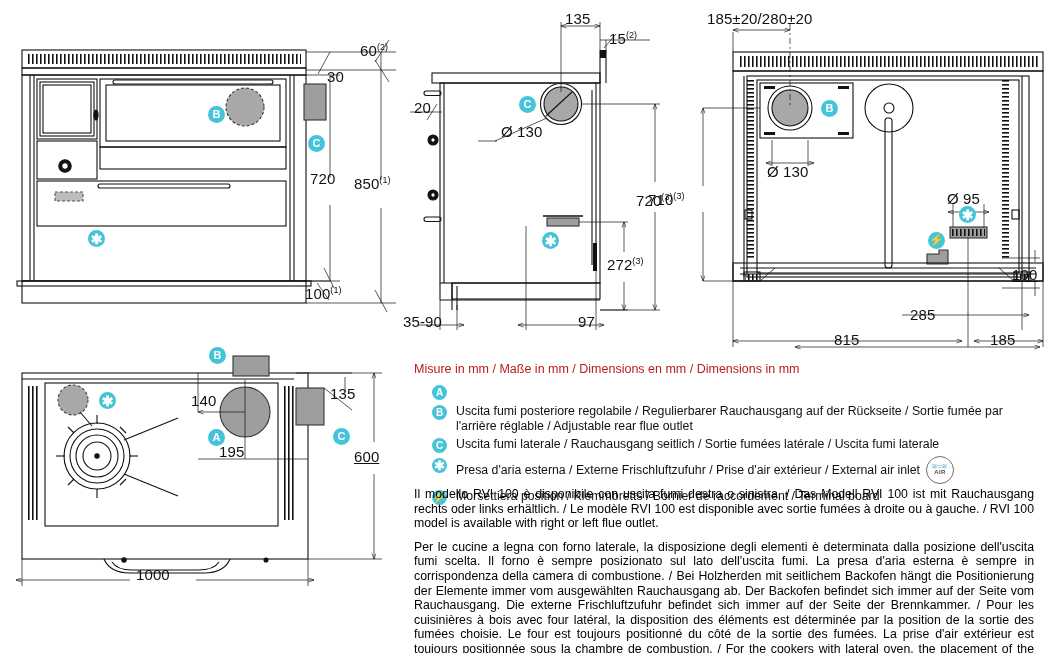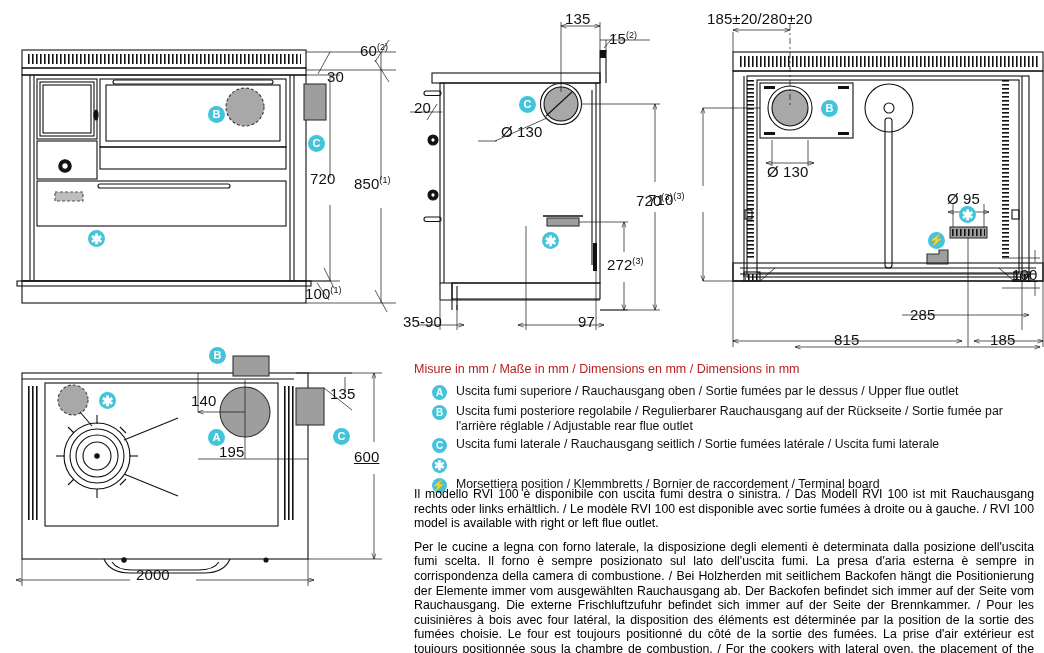--- a/index.html
+++ b/index.html
@@ -482,48 +482,50 @@
   <div class="dim" style="left:990px; top:331px;"><span>185</span><sup></sup></div>
 
   <div class="badge" style="left:821px; top:100px;"><span>B</span></div>
   <div class="badge ast" style="left:959px; top:206px;"><span>✱</span></div>
   <div class="badge bolt" style="left:928px; top:232px;"><span>⚡</span></div>
 
   <div class="dim" style="left:191px; top:392px;"><span>140</span><sup></sup></div>
   <div class="dim" style="left:219px; top:443px;"><span>195</span><sup></sup></div>
   <div class="dim" style="left:330px; top:385px;"><span>135</span><sup></sup></div>
   <div class="dim" style="left:354px; top:448px;text-decoration:underline;"><span>600</span><sup></sup></div>
-  <div class="dim" style="left:136px; top:566px;"><span>2000</span><sup></sup></div>
+  <div class="dim" style="left:136px; top:566px;"><span>1000</span><sup></sup></div>
 
   <div class="badge" style="left:209px; top:347px;"><span>B</span></div>
   <div class="badge" style="left:208px; top:429px;"><span>A</span></div>
   <div class="badge" style="left:333px; top:428px;"><span>C</span></div>
   <div class="badge ast" style="left:99px; top:392px;"><span>✱</span></div>
 
   <div class="legend">
     <div class="units">Misure in mm / Maße in mm / Dimensions en mm / Dimensions in mm</div>
 
     <div class="legend-rows">
       <div class="lg-row">
         <div class="lg-badge">A</div>
-        <div class="lg-text">Uscita fumi superiore / Rauchausgang oben  / Sortie fumées par le dessus / Upper flue outlet</div>
       </div>
 
       <div class="lg-row">
         <div class="lg-badge">B</div>
         <div class="lg-text">Uscita fumi posteriore regolabile /  Regulierbarer Rauchausgang auf der Rückseite / Sortie fumée par l'arrière réglable / Adjustable rear flue outlet</div>
       </div>
 
       <div class="lg-row">
         <div class="lg-badge">C</div>
         <div class="lg-text">Uscita fumi laterale / Rauchausgang seitlich  / Sortie fumées latérale / Uscita fumi laterale</div>
       </div>
 
       <div class="lg-row">
         <div class="lg-badge ast">✱</div>
+        <div class="lg-text">
+          <span>Presa d'aria esterna / Externe Frischluftzufuhr / Prise d'air extérieur / External air inlet</span><span class="air-logo"><span class="swirl">≋≈≋</span><span class="airtxt">AIR</span></span>
+        </div>
       </div>
 
       <div class="lg-row">
         <div class="lg-badge bolt">⚡</div>
         <div class="lg-text">Morsettiera position / Klemmbretts / Bornier de raccordement / Terminal board</div>
       </div>
     </div>
   </div>
 
   <div class="notes">

